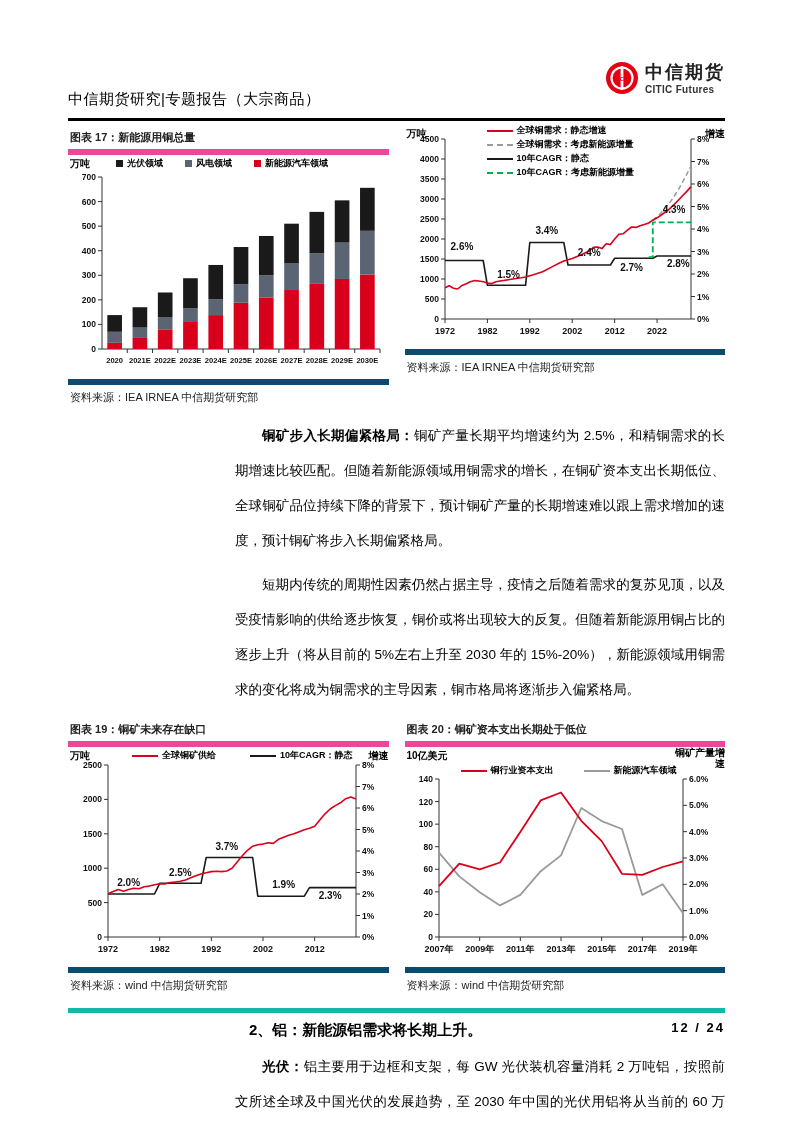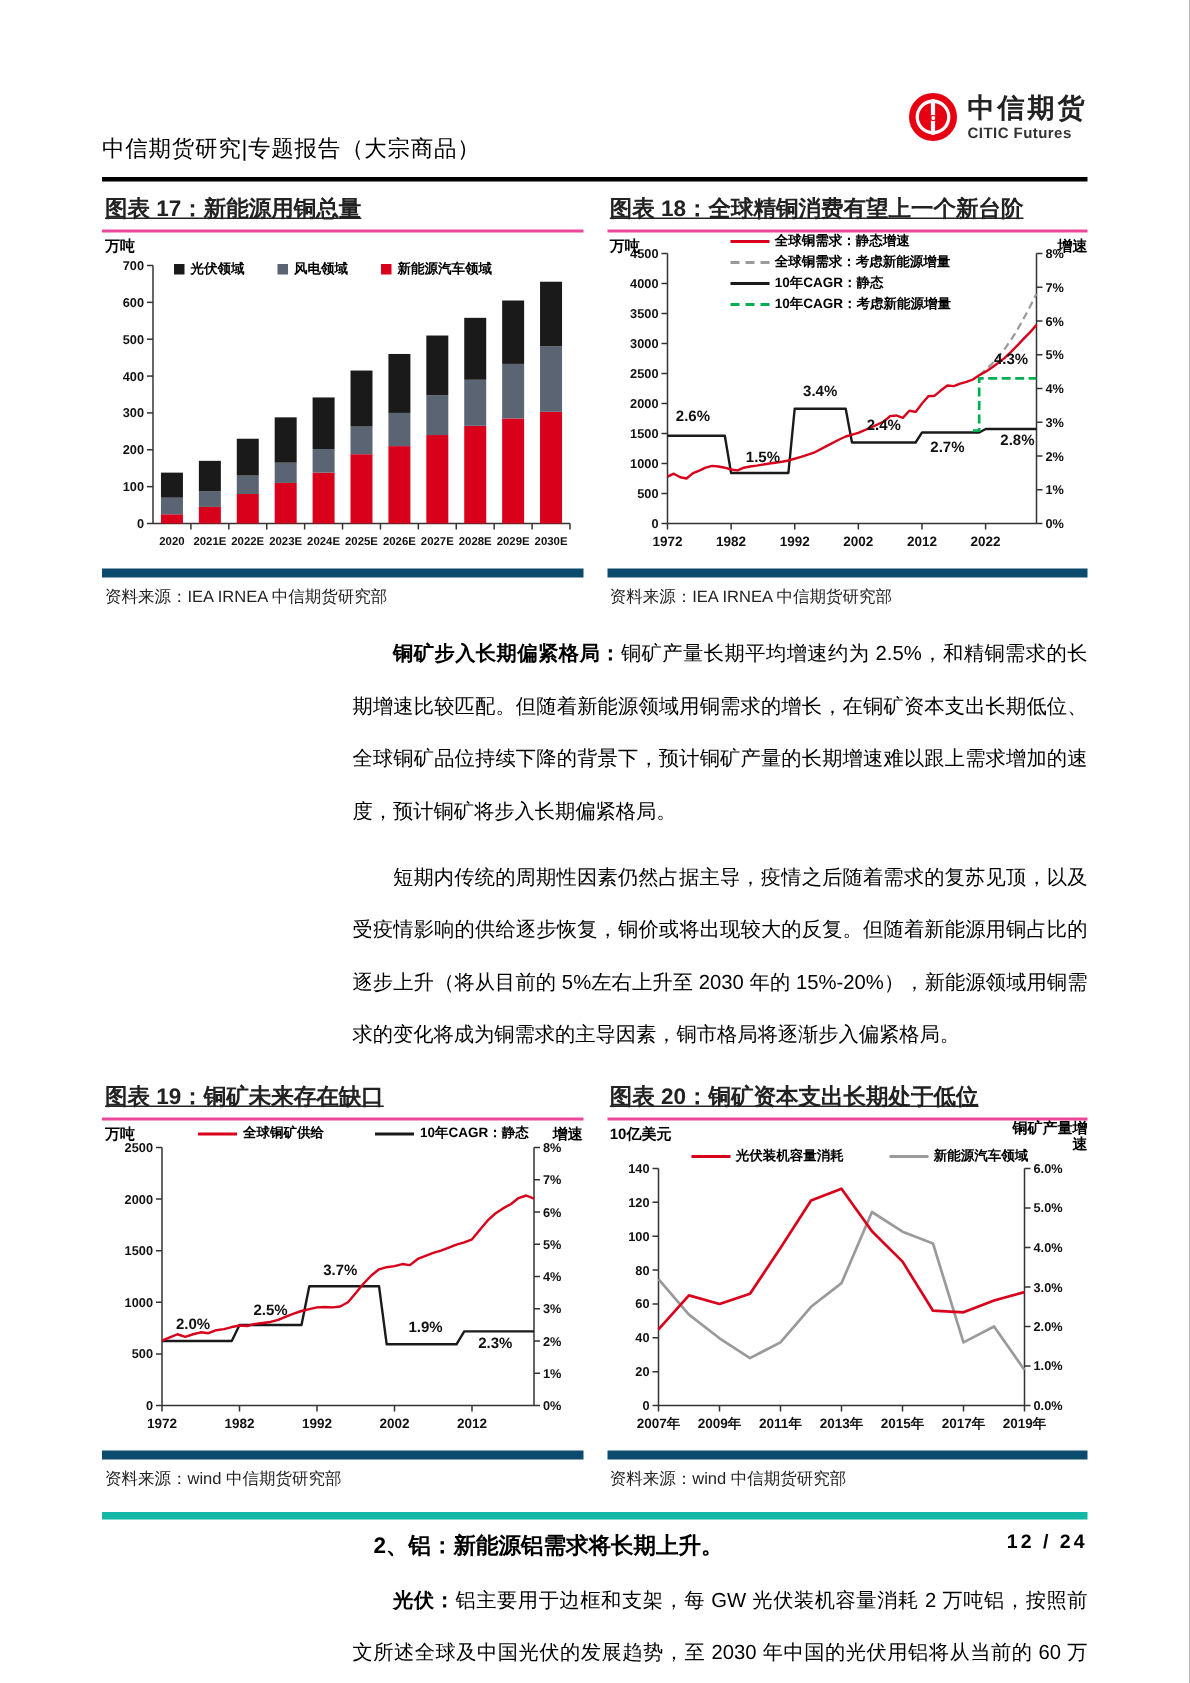--- a/index.html
+++ b/index.html
@@ -12,34 +12,34 @@
   
   .hdr { position:relative; height:30px; }
   .hdr-title { font-size:15px; font-weight:normal; color:#000; letter-spacing:.5px; padding-top:6px; }
   .logo { position:absolute; right:0; top:-24px; display:flex; align-items:center; gap:6px; }
   .logo-text .cn { font-family:"Liberation Serif","DejaVu Serif",serif; font-size:18px; font-weight:bold; color:#222; letter-spacing:2px;text-align:right; }
   .logo-text .en { font-size:10px; color:#333; font-weight:bold; letter-spacing:.3px; }
   .hdr-rule { border-top:3.5px solid #000; margin-top:4px; }
   
   .fig-row { display:flex; gap:16px; margin-top:4px; }
   .fig { flex:1; min-width:0; }
-  .fig-title { font-size:15px; font-weight:600; color:#222; padding:5px 0 4px 2px; border-bottom:2px solid #ec4899;text-decoration:underline; }
+  .fig-title { font-size:11px; font-weight:600; color:#222; padding:5px 0 4px 2px; border-bottom:6px solid #ec4899; }
   .fig-chart { position:relative; }
   .fig-src { border-top:6px solid #0c4a6e; font-size:11px; font-weight:500; color:#222; padding:5px 0 4px 2px; }
   .unit { position:absolute; font-size:10px; font-weight:bold; color:#000; }
   .unit-l { top:2px; left:2px; }
   .unit-r { top:2px; right:0; }
   .unit-r-wrap { top:0; right:0; width:54px; line-height:11px; text-align:right; }
   .legend { position:absolute; display:flex; }
   .legend-item { display:flex; align-items:center; gap:4px; white-space:nowrap; }
   .legend-label { font-size:9px; font-weight:bold; color:#000; }
   .sq { width:7px; height:7px; display:inline-block; }
   .ln { width:26px; height:0; display:inline-block; border-top:2px solid #000; }
   .ln.dash { border-top-style:dashed; }
-  #legend17 { top:18px; left:48px; gap:22px; }
+  #legend17 { top:2px; left:48px; gap:22px; }
   #legend18 { top:-1px; left:82px; flex-direction:column; gap:1px; }
   #legend19 { top:2px; left:64px; gap:34px; }
   #legend20 { top:17px; left:56px; gap:30px; }
   svg.chart { display:block; }
   .tick-txt { font:700 8.5px "Liberation Sans",sans-serif; fill:#111; }
   .xtick-txt { font:700 9px "Liberation Sans",sans-serif; fill:#111; }
   .ann-txt { font:700 10px "Liberation Sans",sans-serif; fill:#111; }
   
   .body-col { margin-left:167px; width:490px; }
   .para { font-size:13.5px; line-height:35px; text-align:justify; text-indent:2em; color:#000; margin-top:9px; }
@@ -163,21 +163,20 @@
             <rect x="292.0345454545455" y="75.81142857142856" width="14.658181818181818" height="43.73714285714286" fill="#5a6472"></rect>
             <rect x="292.0345454545455" y="32.811428571428564" width="14.658181818181818" height="43" fill="#1a1a1a"></rect>
             <line x1="312" y1="194" x2="312" y2="198" stroke="#333" stroke-width="1"></line>
             <text x="299.3636363636364" y="208" text-anchor="middle" style="font:700 7.6px &quot;Liberation Sans&quot;,sans-serif" fill="#111">2030E</text>
           </svg>
       </div>
       <div class="fig-src">资料来源：IEA IRNEA 中信期货研究部</div>
     </section>
 
     <section class="fig">
-      <div class="fig-title">图表 18：全球精铜消费有望上一个新台阶</div>
       <div class="fig-chart" style="height:224px">
         <div class="unit unit-l">万吨</div>
         <div class="unit unit-r">增速</div>
         <div class="legend" id="legend18">
             <span class="legend-item">
               <span class="ln" style="border-top-color: rgb(217, 0, 27);"></span>
               <span class="legend-label">全球铜需求：静态增速</span>
             </span>
             <span class="legend-item">
               <span class="ln dash" style="border-top-color: rgb(154, 154, 154);"></span>
@@ -341,21 +340,21 @@
     </section>
 
     <section class="fig">
       <div class="fig-title">图表 20：铜矿资本支出长期处于低位</div>
       <div class="fig-chart" style="height:220px">
         <div class="unit unit-l">10亿美元</div>
         <div class="unit unit-r-wrap unit">铜矿产量增速</div>
         <div class="legend" id="legend20">
             <span class="legend-item">
               <span class="ln" style="border-top-color: rgb(217, 0, 27);"></span>
-              <span class="legend-label">光伏装机容量消耗</span>
+              <span class="legend-label">铜行业资本支出</span>
             </span>
             <span class="legend-item">
               <span class="ln" style="border-top-color: rgb(154, 154, 154);"></span>
               <span class="legend-label">新能源汽车领域</span>
             </span>
           </div>
         <svg class="chart" id="svg20" width="320" height="218">
             <line x1="34" y1="32" x2="34" y2="190" stroke="#333" stroke-width="1"></line>
             <line x1="34" y1="190" x2="278" y2="190" stroke="#333" stroke-width="1"></line>
             <line x1="278" y1="32" x2="278" y2="190" stroke="#333" stroke-width="1"></line>

